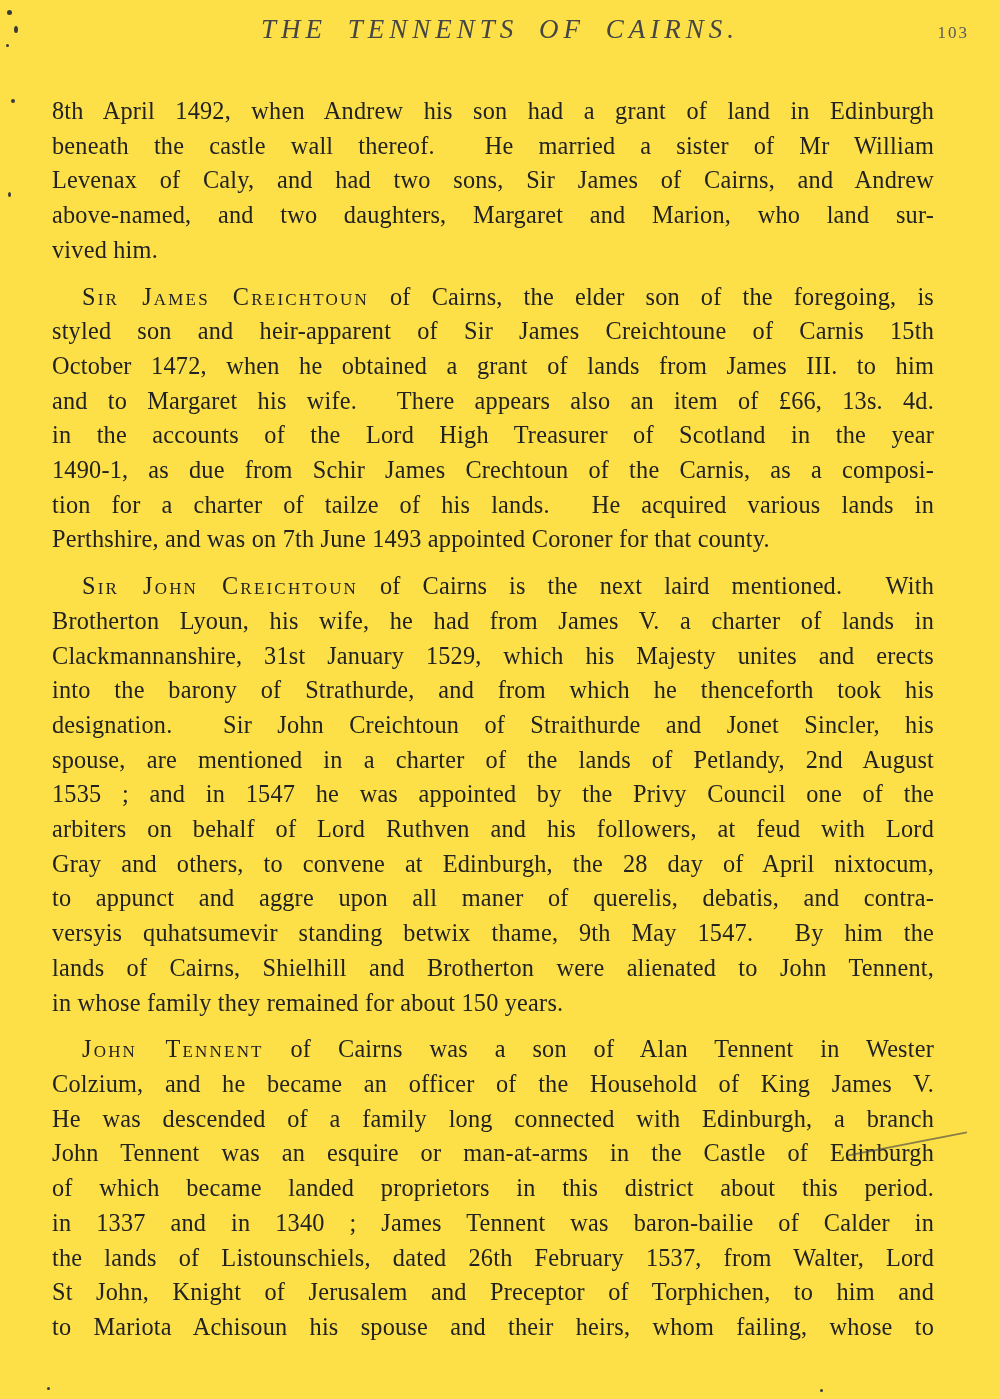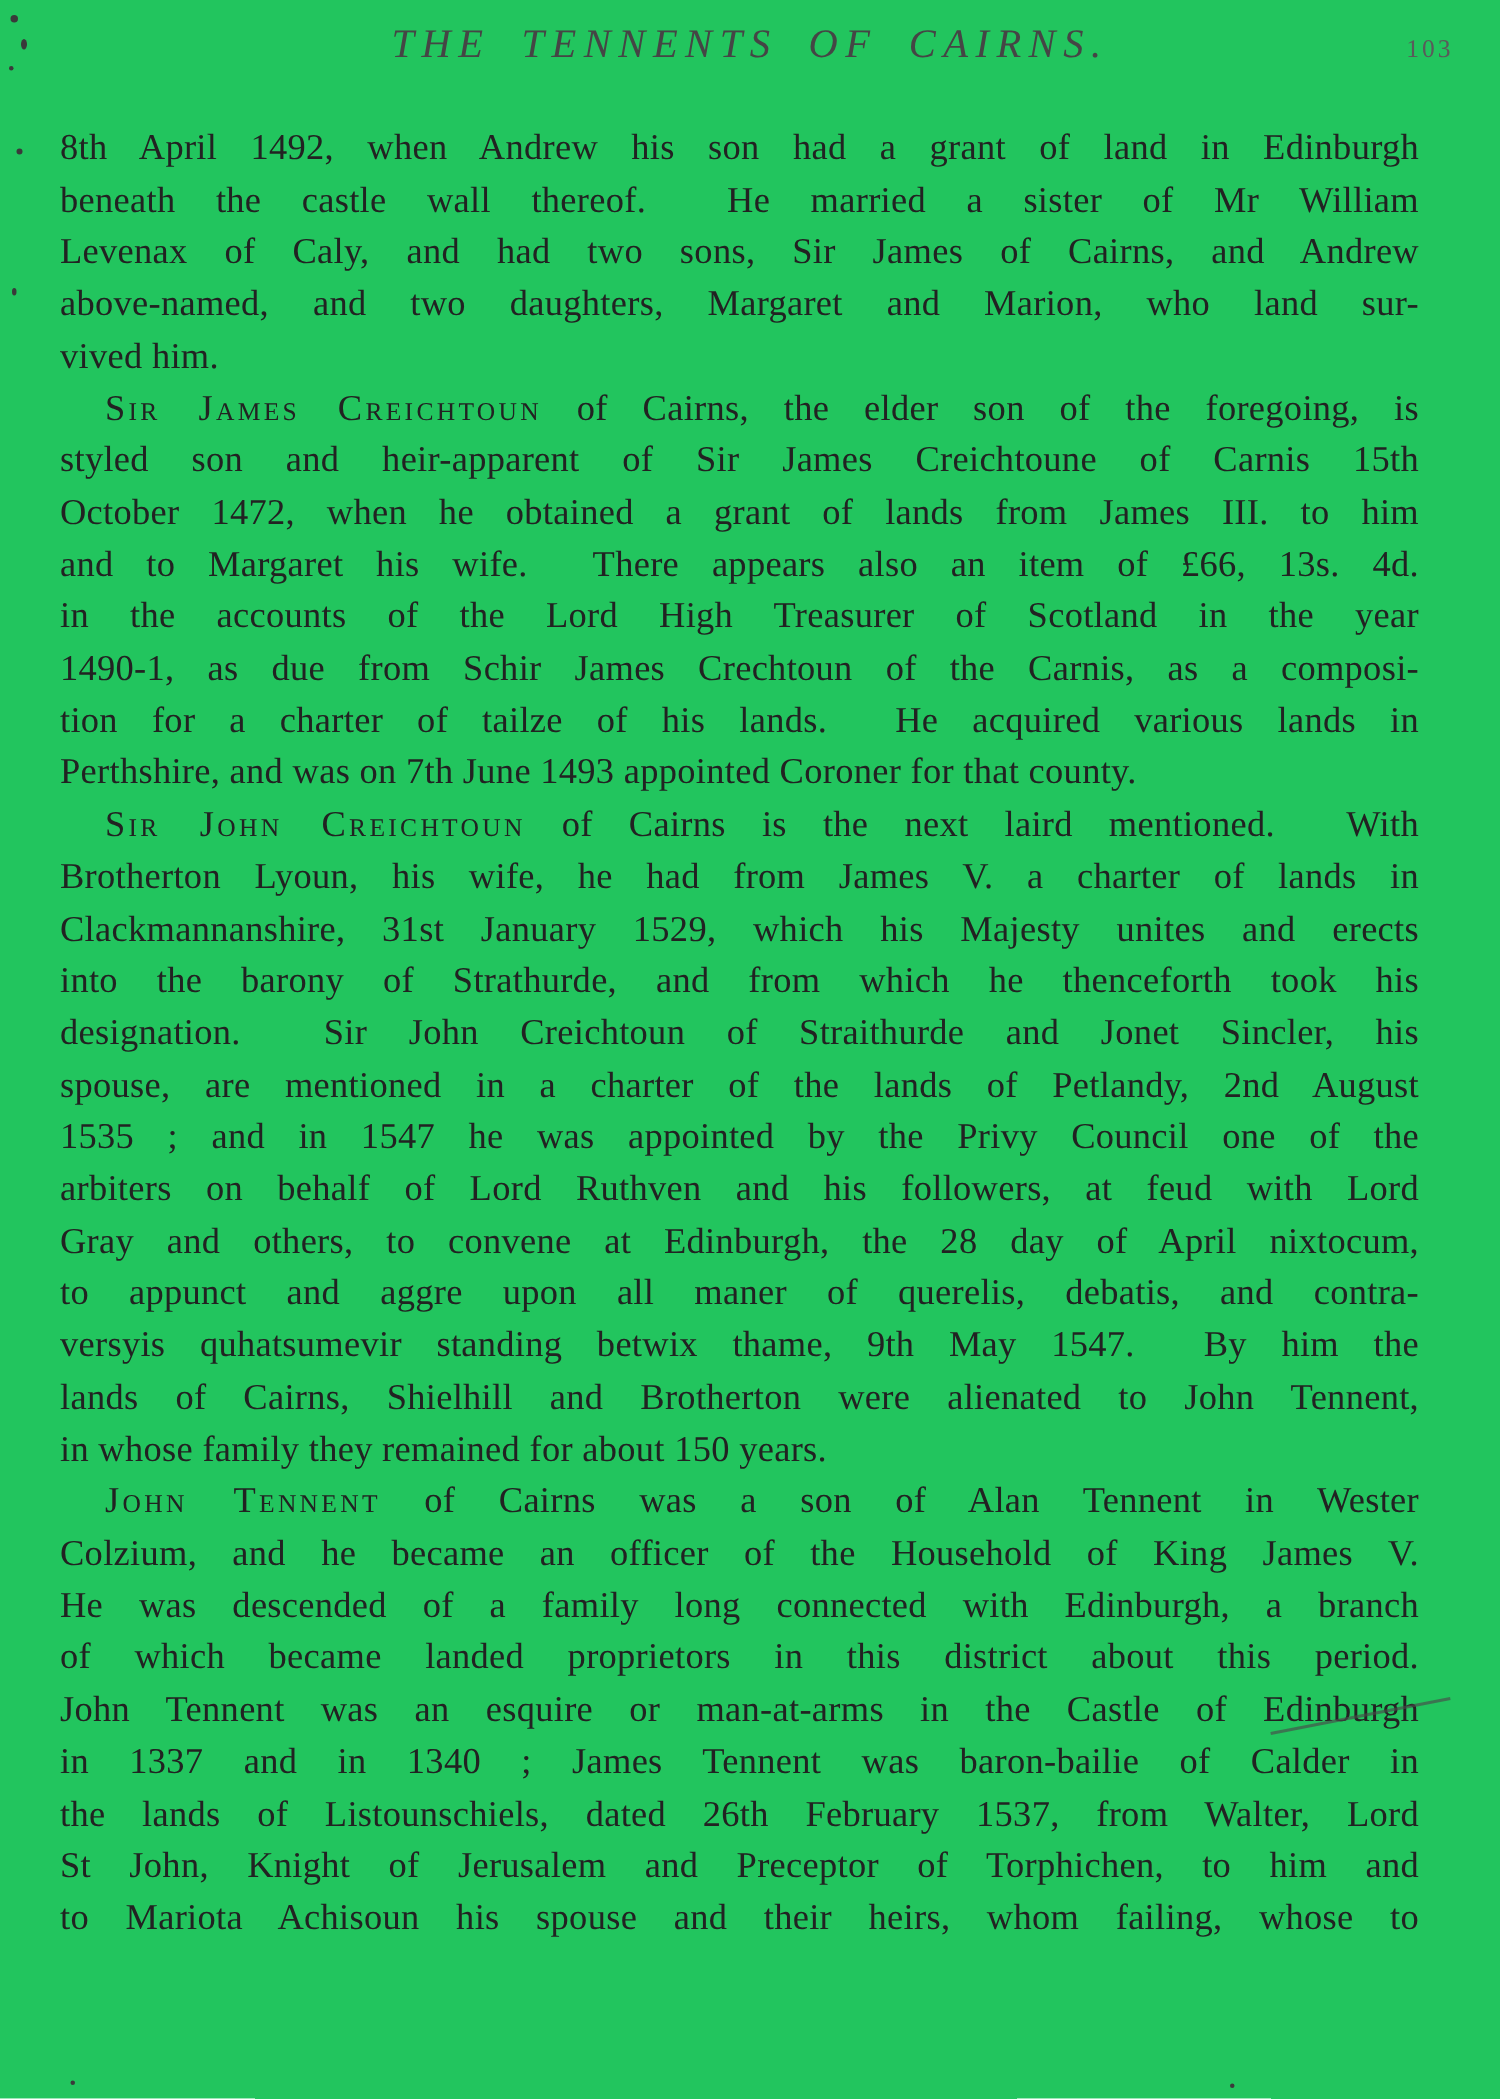--- a/index.html
+++ b/index.html
@@ -1,20 +1,20 @@
 <!DOCTYPE html>
 <html><head>
 <meta charset="utf-8">
 <style>
   html, body { margin: 0; padding: 0; background: #ffffff; }
   .page {
     position: relative;
     width: 1000px;
     height: 1399px;
-    background: #22c55e;
+    background: #fde047;
     overflow: hidden;
     font-family: "Liberation Serif", "DejaVu Serif", serif;
     color: #222222;
   }
   .running-header {
     position: absolute;
     top: 14px;
     left: 0;
     width: 100%;
     height: 40px;
@@ -34,21 +34,21 @@
     font-size: 17px;
     letter-spacing: 2px;
     color: #5a5a5a;
   }
   .body-text {
     position: absolute;
     top: 82px;
     left: 40px;
     width: 906px;
   }
-  .par { margin: 0; padding: 0; }
+  .par { margin: 12px; padding: 0; }
   .line {
     font-size: 24.3px;
     line-height: 34.7px;
     letter-spacing: 0.2px;
     white-space: pre-wrap;
     text-align: justify;
     text-align-last: justify;
     color: #222222;
   }
   .line.last { text-align-last: left; }
@@ -113,22 +113,22 @@
         <div class="line">Gray and others, to convene at Edinburgh, the 28 day of April nixtocum,</div>
         <div class="line">to appunct and aggre upon all maner of querelis, debatis, and contra-</div>
         <div class="line">versyis quhatsumevir standing betwix thame, 9th May 1547.  By him the</div>
         <div class="line">lands of Cairns, Shielhill and Brotherton were alienated to John Tennent,</div>
         <div class="line last">in whose family they remained for about 150 years.</div>
       </div>
       <div class="par">
         <div class="line ind"><span class="sc">John Tennent</span> of Cairns was a son of Alan Tennent in Wester</div>
         <div class="line">Colzium, and he became an officer of the Household of King James V.</div>
         <div class="line">He was descended of a family long connected with Edinburgh, a branch</div>
+        <div class="line">John Tennent was an esquire or man-at-arms in the Castle of Edinburgh</div>
         <div class="line">of which became landed proprietors in this district about this period.</div>
-        <div class="line">John Tennent was an esquire or man-at-arms in the Castle of Edinburgh</div>
         <div class="line">in 1337 and in 1340 ; James Tennent was baron-bailie of Calder in</div>
         <div class="line">the lands of Listounschiels, dated 26th February 1537, from Walter, Lord</div>
         <div class="line">St John, Knight of Jerusalem and Preceptor of Torphichen, to him and</div>
         <div class="line">to Mariota Achisoun his spouse and their heirs, whom failing, whose to</div>
       </div>
     </div>
 
   <div class="speck" style="left:7px;  top:10px;  width:5px; height:5px;"></div>
   <div class="speck" style="left:14px; top:26px;  width:4px; height:7px;"></div>
   <div class="speck" style="left:6px;  top:44px;  width:3px; height:3px;"></div>

